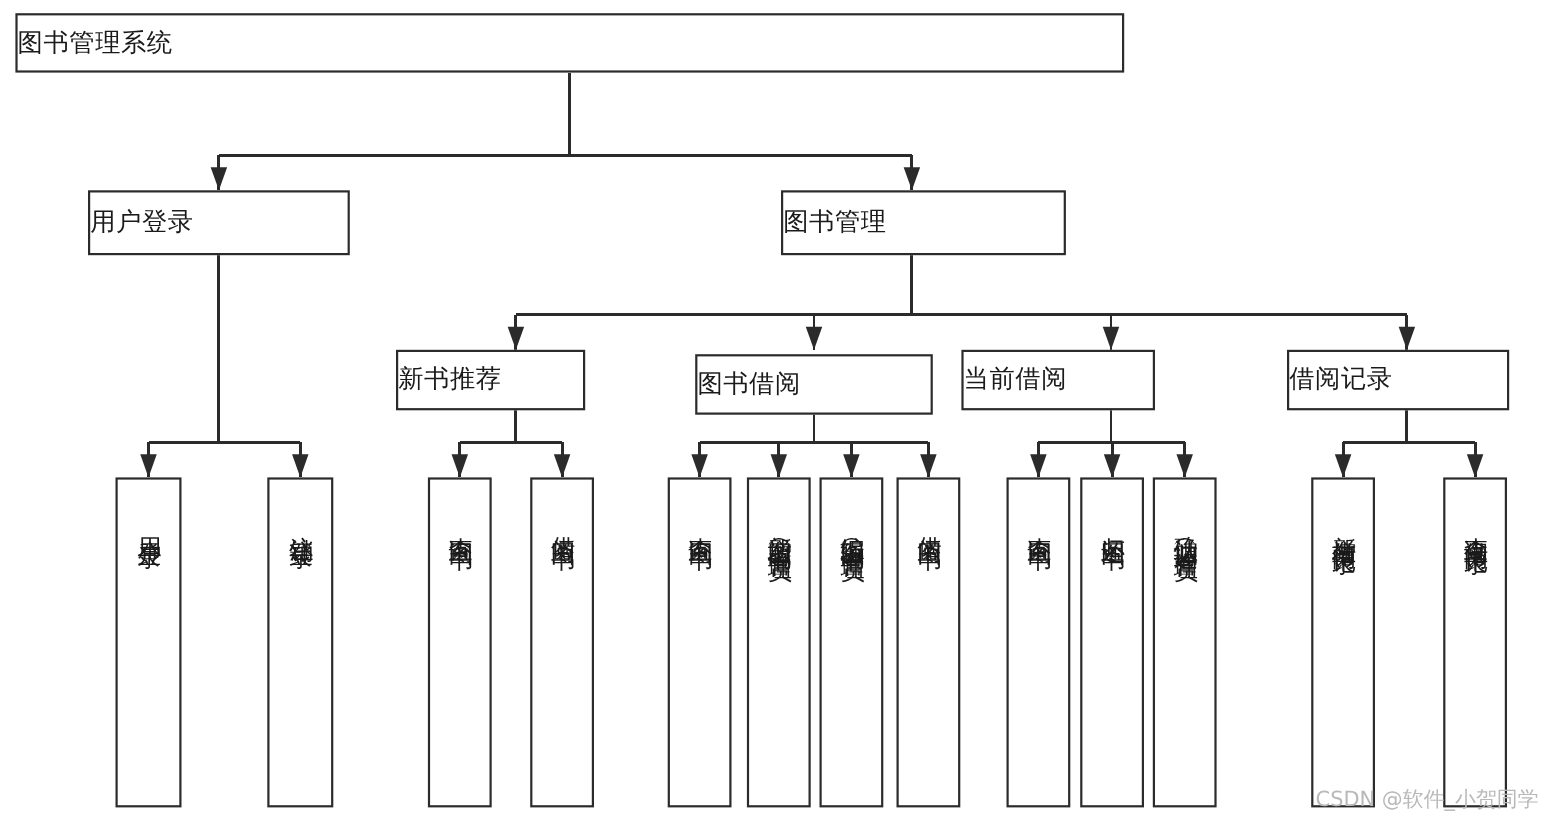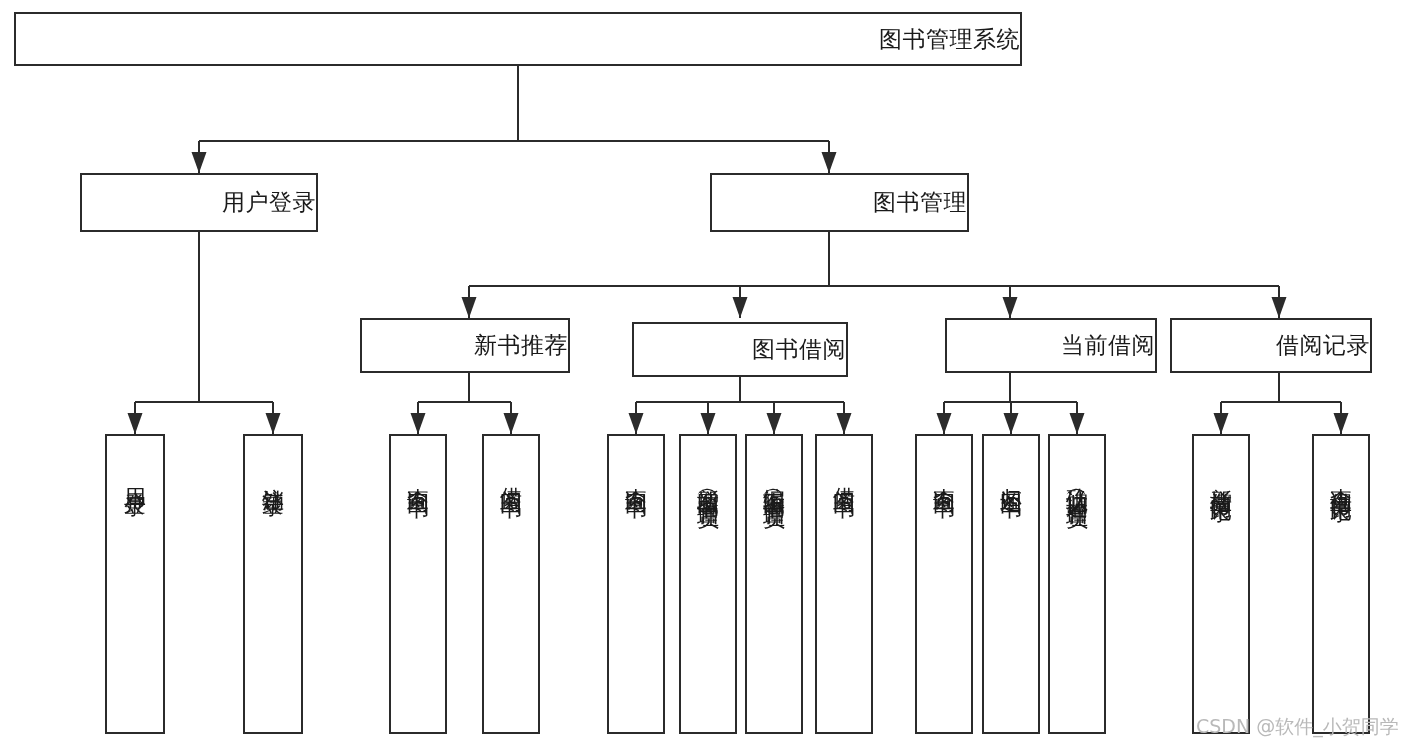--- a/index.html
+++ b/index.html
@@ -25,21 +25,21 @@
     height: 747px;
     pointer-events: none;
   }
   .node {
     position: absolute;
     box-sizing: border-box;
     background: #ffffff;
     border: 2px solid #2b2b2b;
     display: flex;
     align-items: center;
-    justify-content: flex-end;
+    justify-content: flex-start;
     color: #1a1a1a;
   }
   .node .lbl {
     display: block;
     text-align: center;
     line-height: 1.08;
     letter-spacing: 0.5px;
   }
   
   .node.horiz .lbl {
@@ -130,27 +130,27 @@
   <div id="nodes-layer">
       <div class="node horiz root" style="left: 14px; top: 12px; width: 1008px; height: 54px;">
         <span class="lbl">图书管理系统</span>
       </div>
       <div class="node horiz" style="left: 80px; top: 173px; width: 238px; height: 59px;">
         <span class="lbl">用户登录</span>
       </div>
       <div class="node horiz" style="left: 710px; top: 173px; width: 259px; height: 59px;">
         <span class="lbl">图书管理</span>
       </div>
-      <div class="node horiz" style="left: 360px; top: 318px; width: 210px; height: 55px;">
+      <div class="node horiz" style="left: 360px; top: 318px; width: 172px; height: 55px;">
         <span class="lbl">新书推荐</span>
       </div>
       <div class="node horiz" style="left: 632px; top: 322px; width: 216px; height: 55px;">
         <span class="lbl">图书借阅</span>
       </div>
-      <div class="node horiz" style="left: 945px; top: 318px; width: 212px; height: 55px; padding-left: 44px;">
+      <div class="node horiz" style="left: 874px; top: 318px; width: 176px; height: 55px;">
         <span class="lbl">当前借阅</span>
       </div>
       <div class="node horiz" style="left: 1170px; top: 318px; width: 202px; height: 55px;">
         <span class="lbl">借阅记录</span>
       </div>
       <div class="node vert" style="left: 105px; top: 434px; width: 60px; height: 300px;">
         <span class="lbl">用户登录</span>
       </div>
       <div class="node vert" style="left: 243px; top: 434px; width: 60px; height: 300px;">
         <span class="lbl">注销登录</span>

